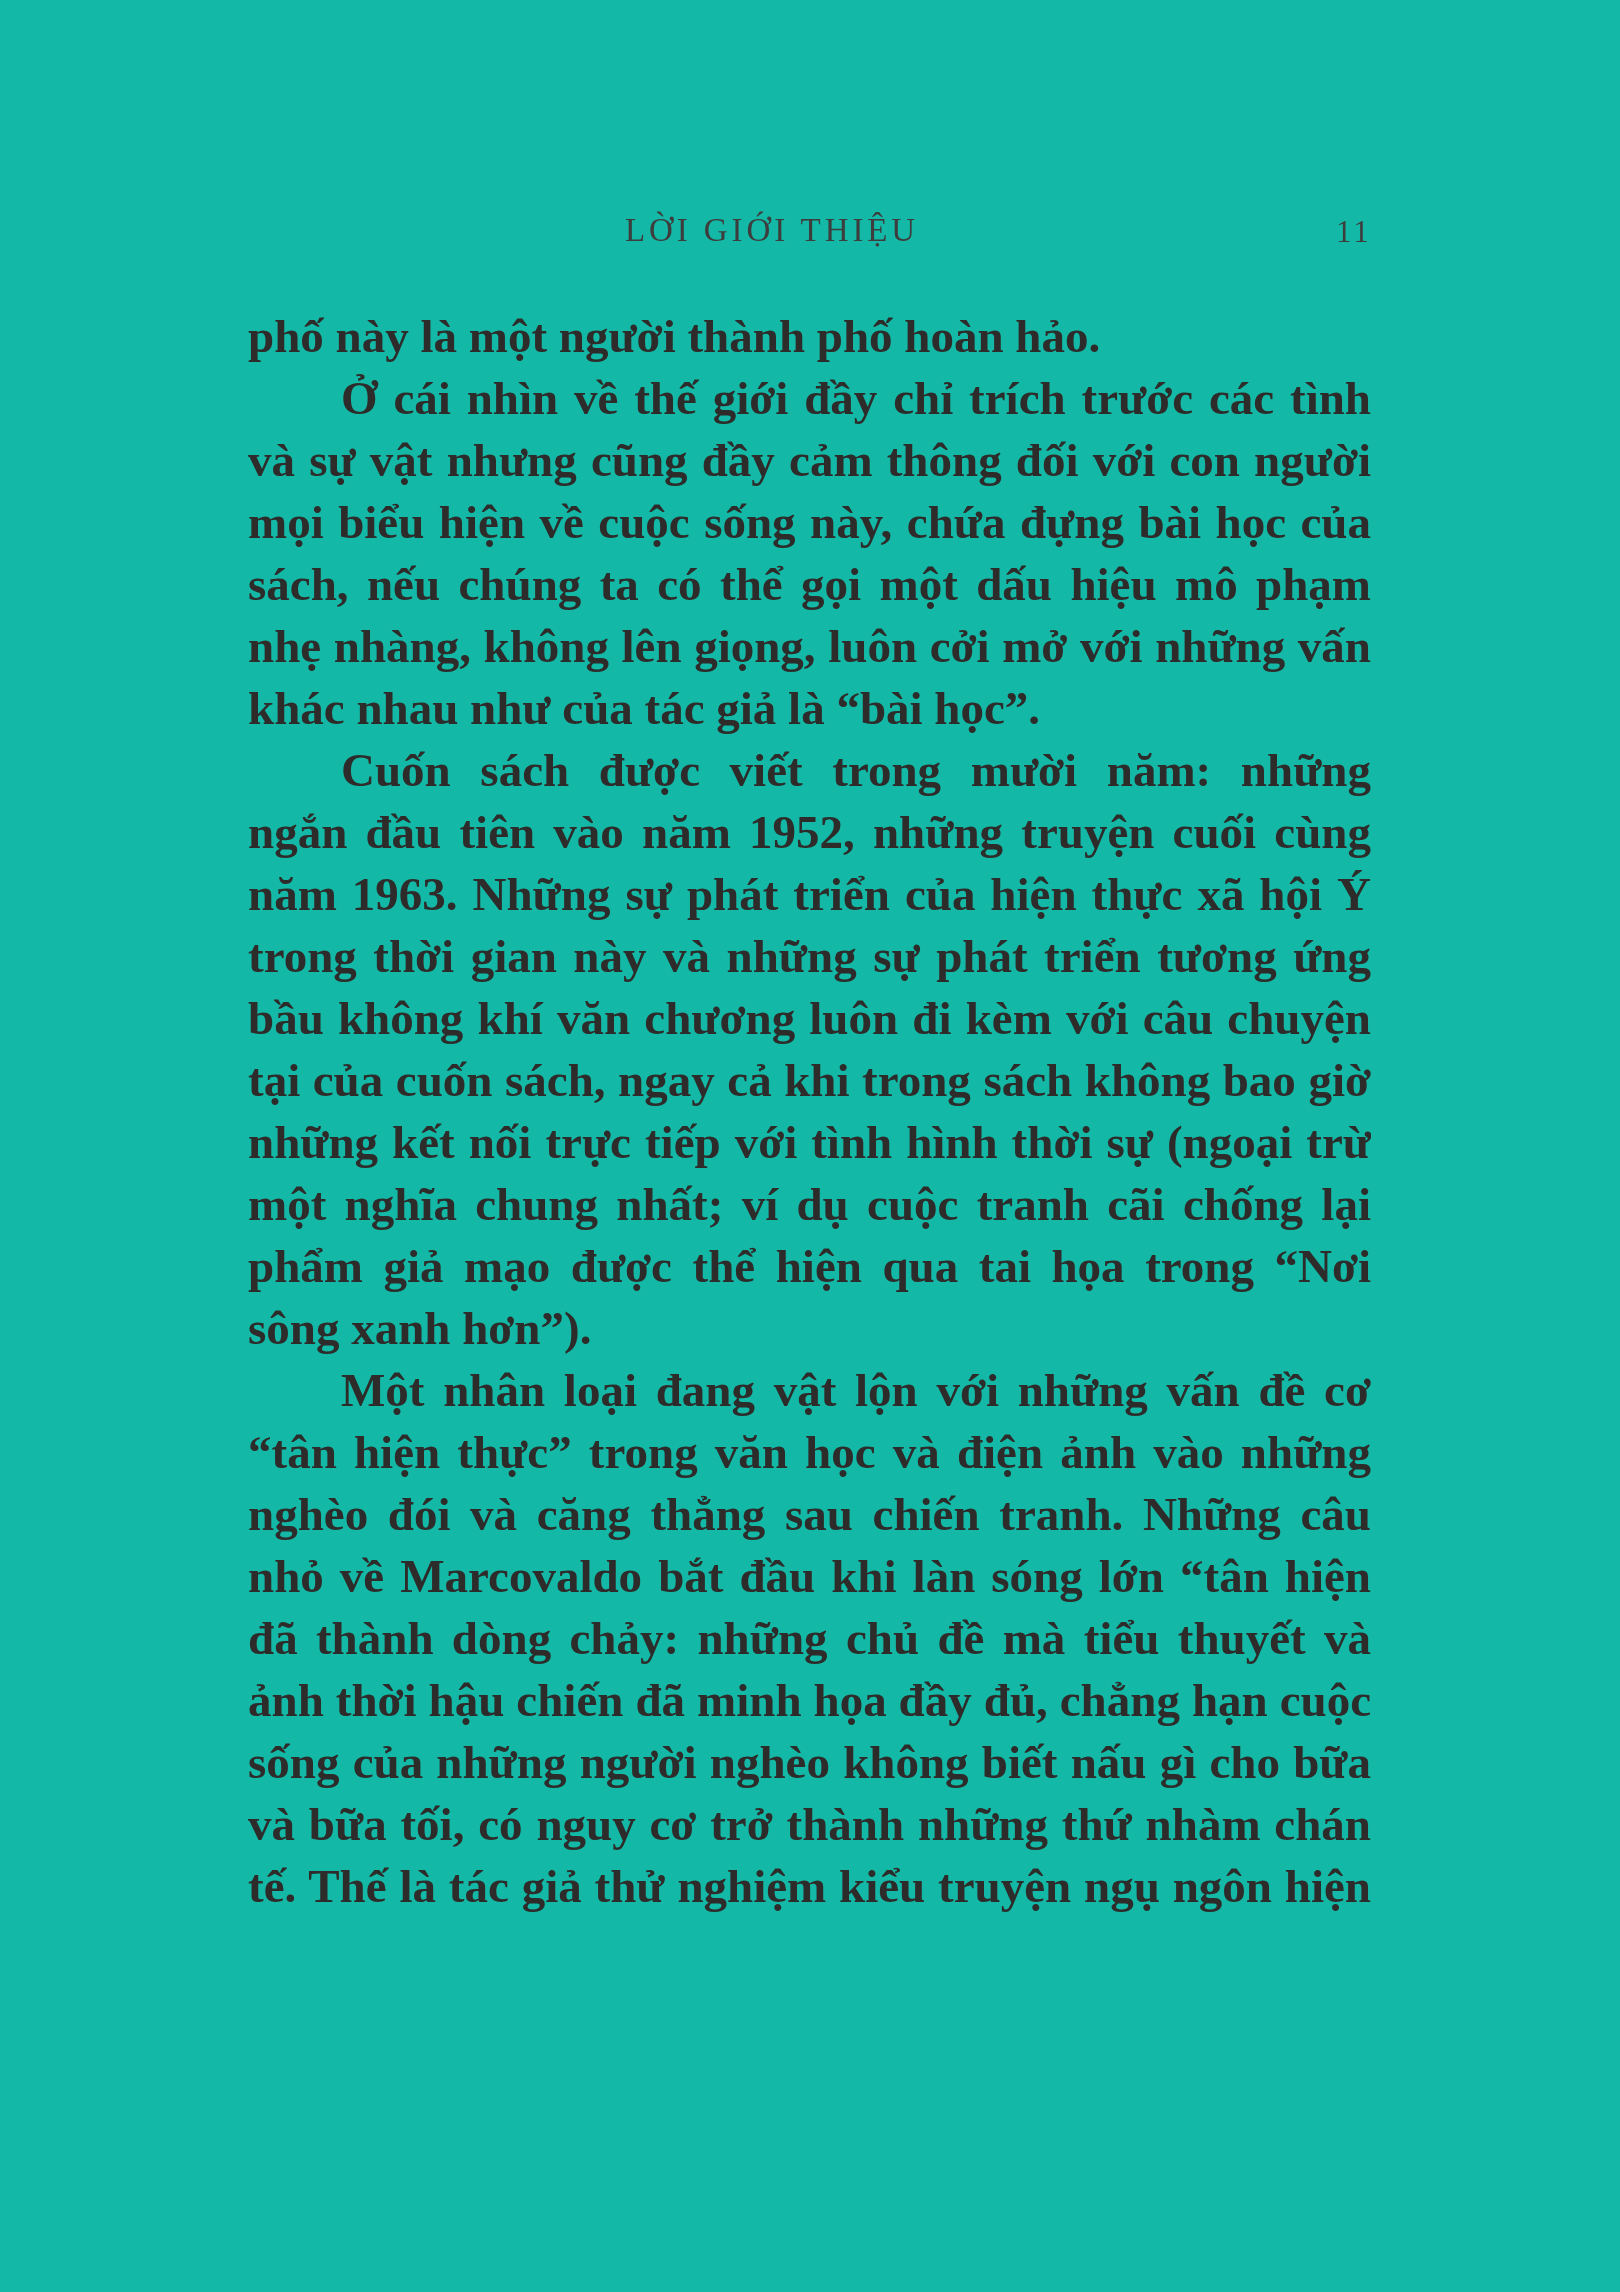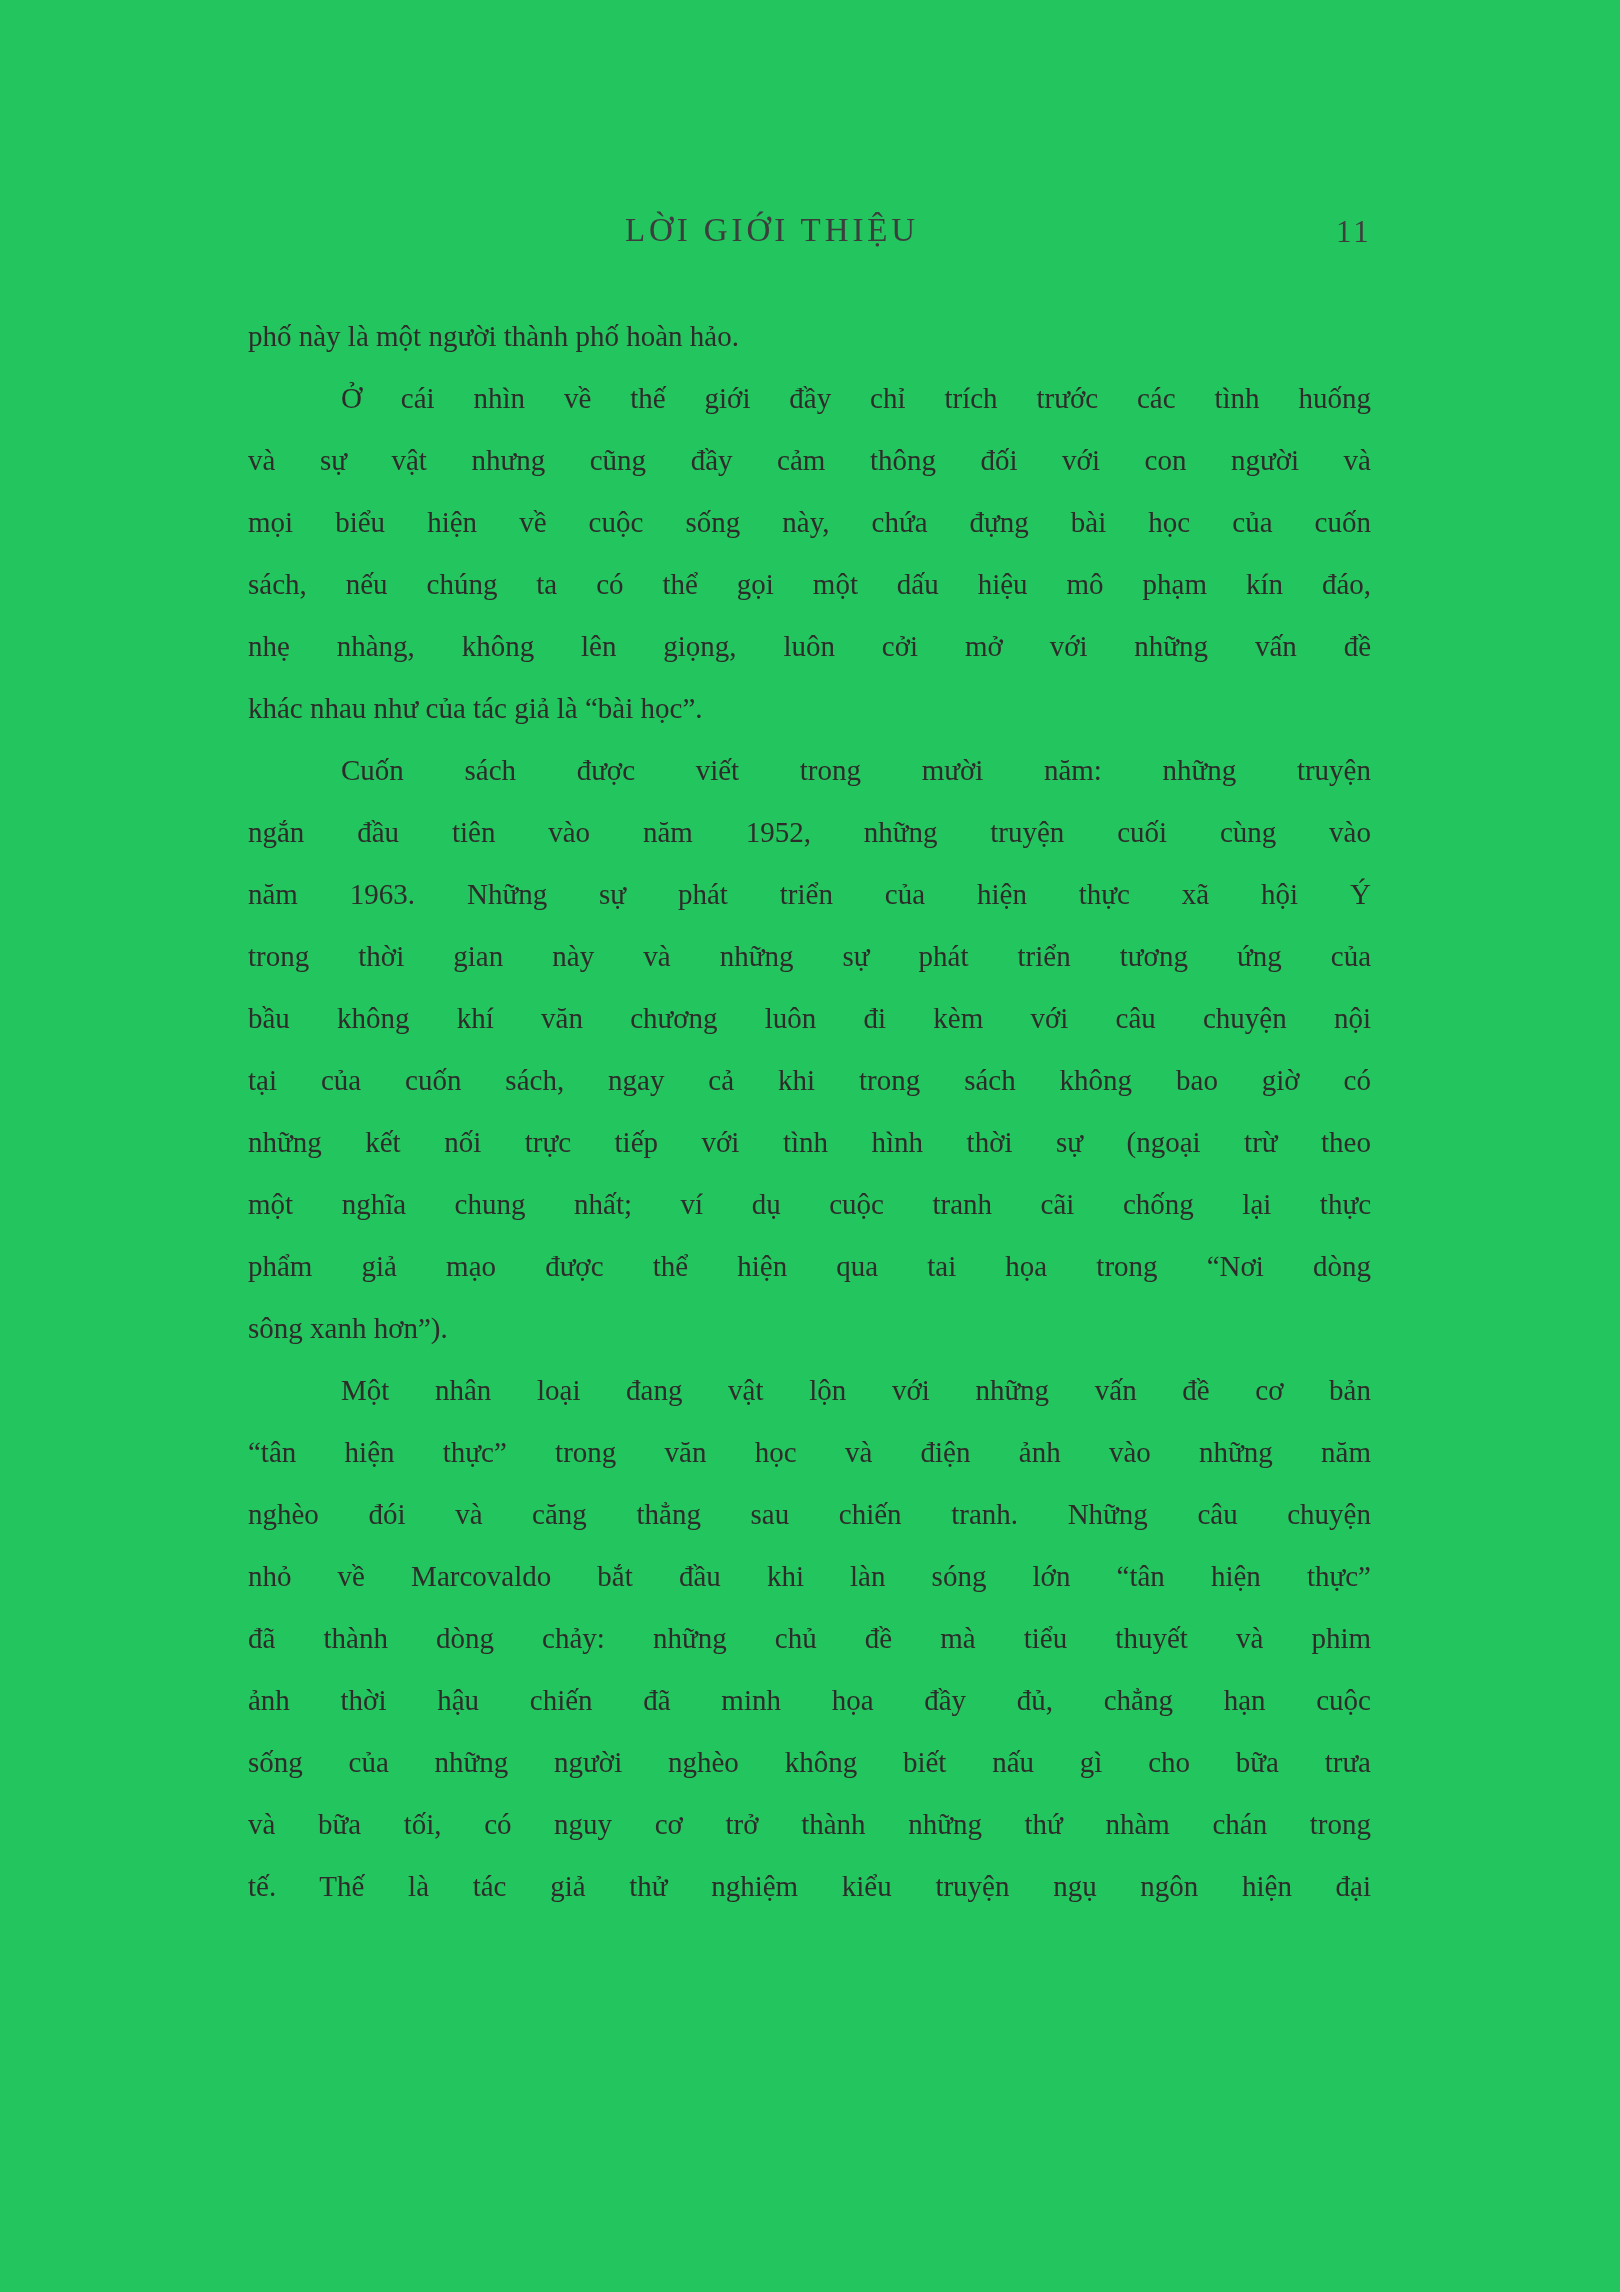--- a/index.html
+++ b/index.html
@@ -37,43 +37,44 @@
     top: 214px;
     font-size: 31px;
     letter-spacing: 2.9px;
     color: #3d3d3d;
   }
   .body-text {
     position: absolute;
     left: 248px;
     top: 305px;
     width: 1123px;
-    font-size: 29px;
+    font-size: 47px;
     color: #2e2c2a;
+    font-weight: bold;
   }
   .line {
     line-height: 62px;
     height: 62px;
     text-align: justify;
     text-align-last: justify;
     white-space: normal;
     overflow: hidden;
   }
   .line.indent {
     text-indent: 93px;
   }
   .line.para-end {
     text-align: left;
     text-align-last: left;
   }
 </style>
 </head>
 <body>
 
-<div class="page" style="background: #22c55e;">
+<div class="page" style="background: #14b8a6;">
   <header class="running-head">
     <div class="head-title" style="color: rgb(61, 61, 61);">LỜI GIỚI THIỆU</div>
     <div class="page-number" style="color: rgb(61, 61, 61); margin-left: 28px;">11</div>
   </header>
   <main class="body-text" id="body-text" style="color: rgb(46, 44, 42);">
       <div class="line para-end">phố này là một người thành phố hoàn hảo.</div>
       <div class="line indent">Ở cái nhìn về thế giới đầy chỉ trích trước các tình huống</div>
       <div class="line">và sự vật nhưng cũng đầy cảm thông đối với con người và</div>
       <div class="line">mọi biểu hiện về cuộc sống này, chứa đựng bài học của cuốn</div>
       <div class="line">sách, nếu chúng ta có thể gọi một dấu hiệu mô phạm kín đáo,</div>

